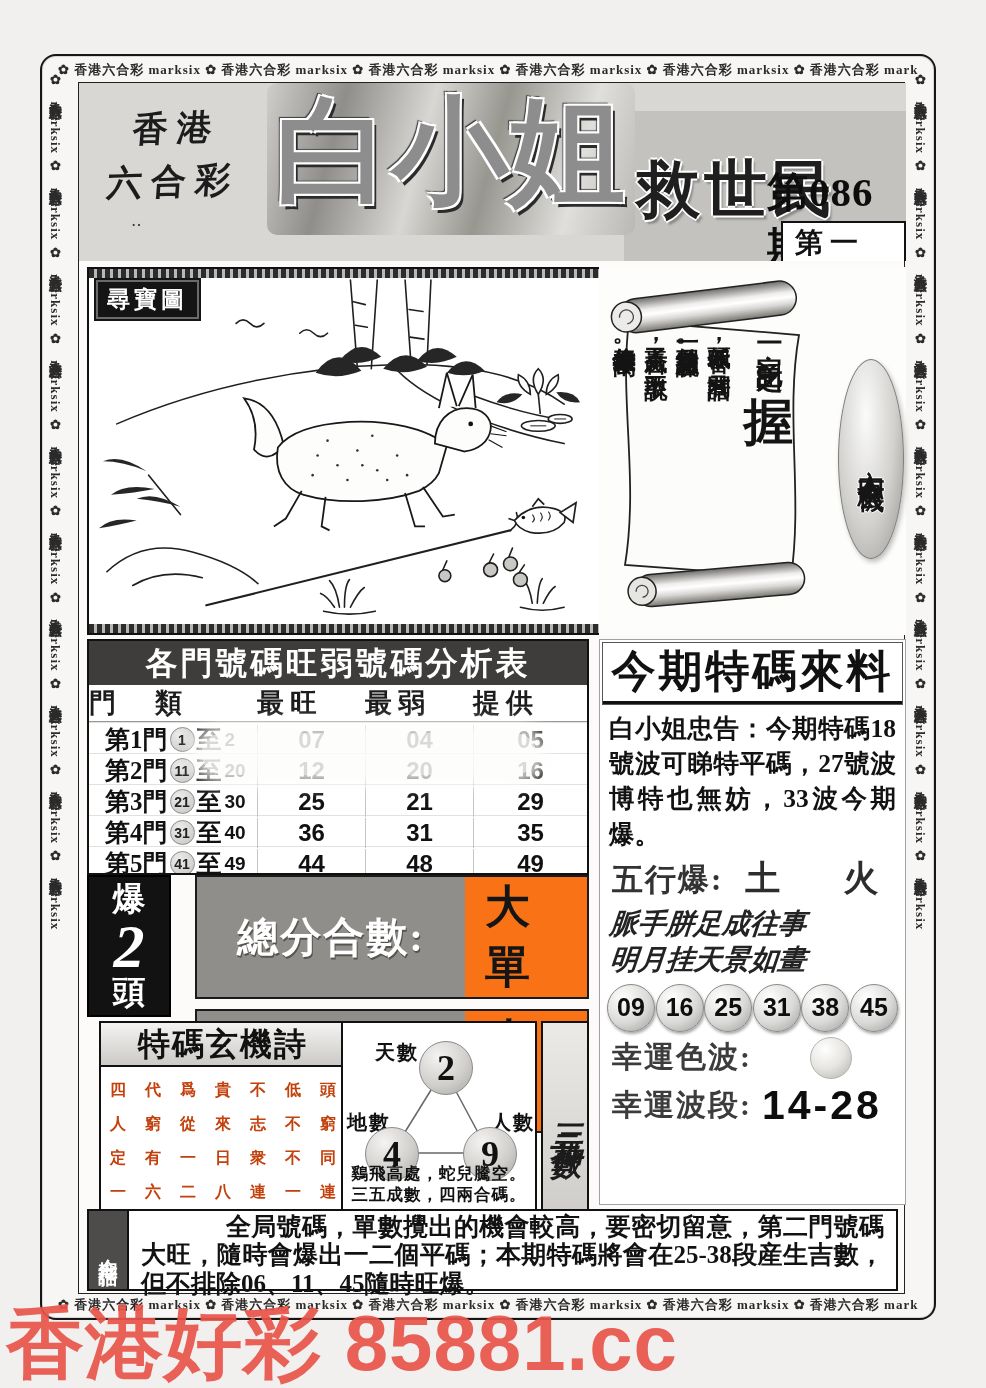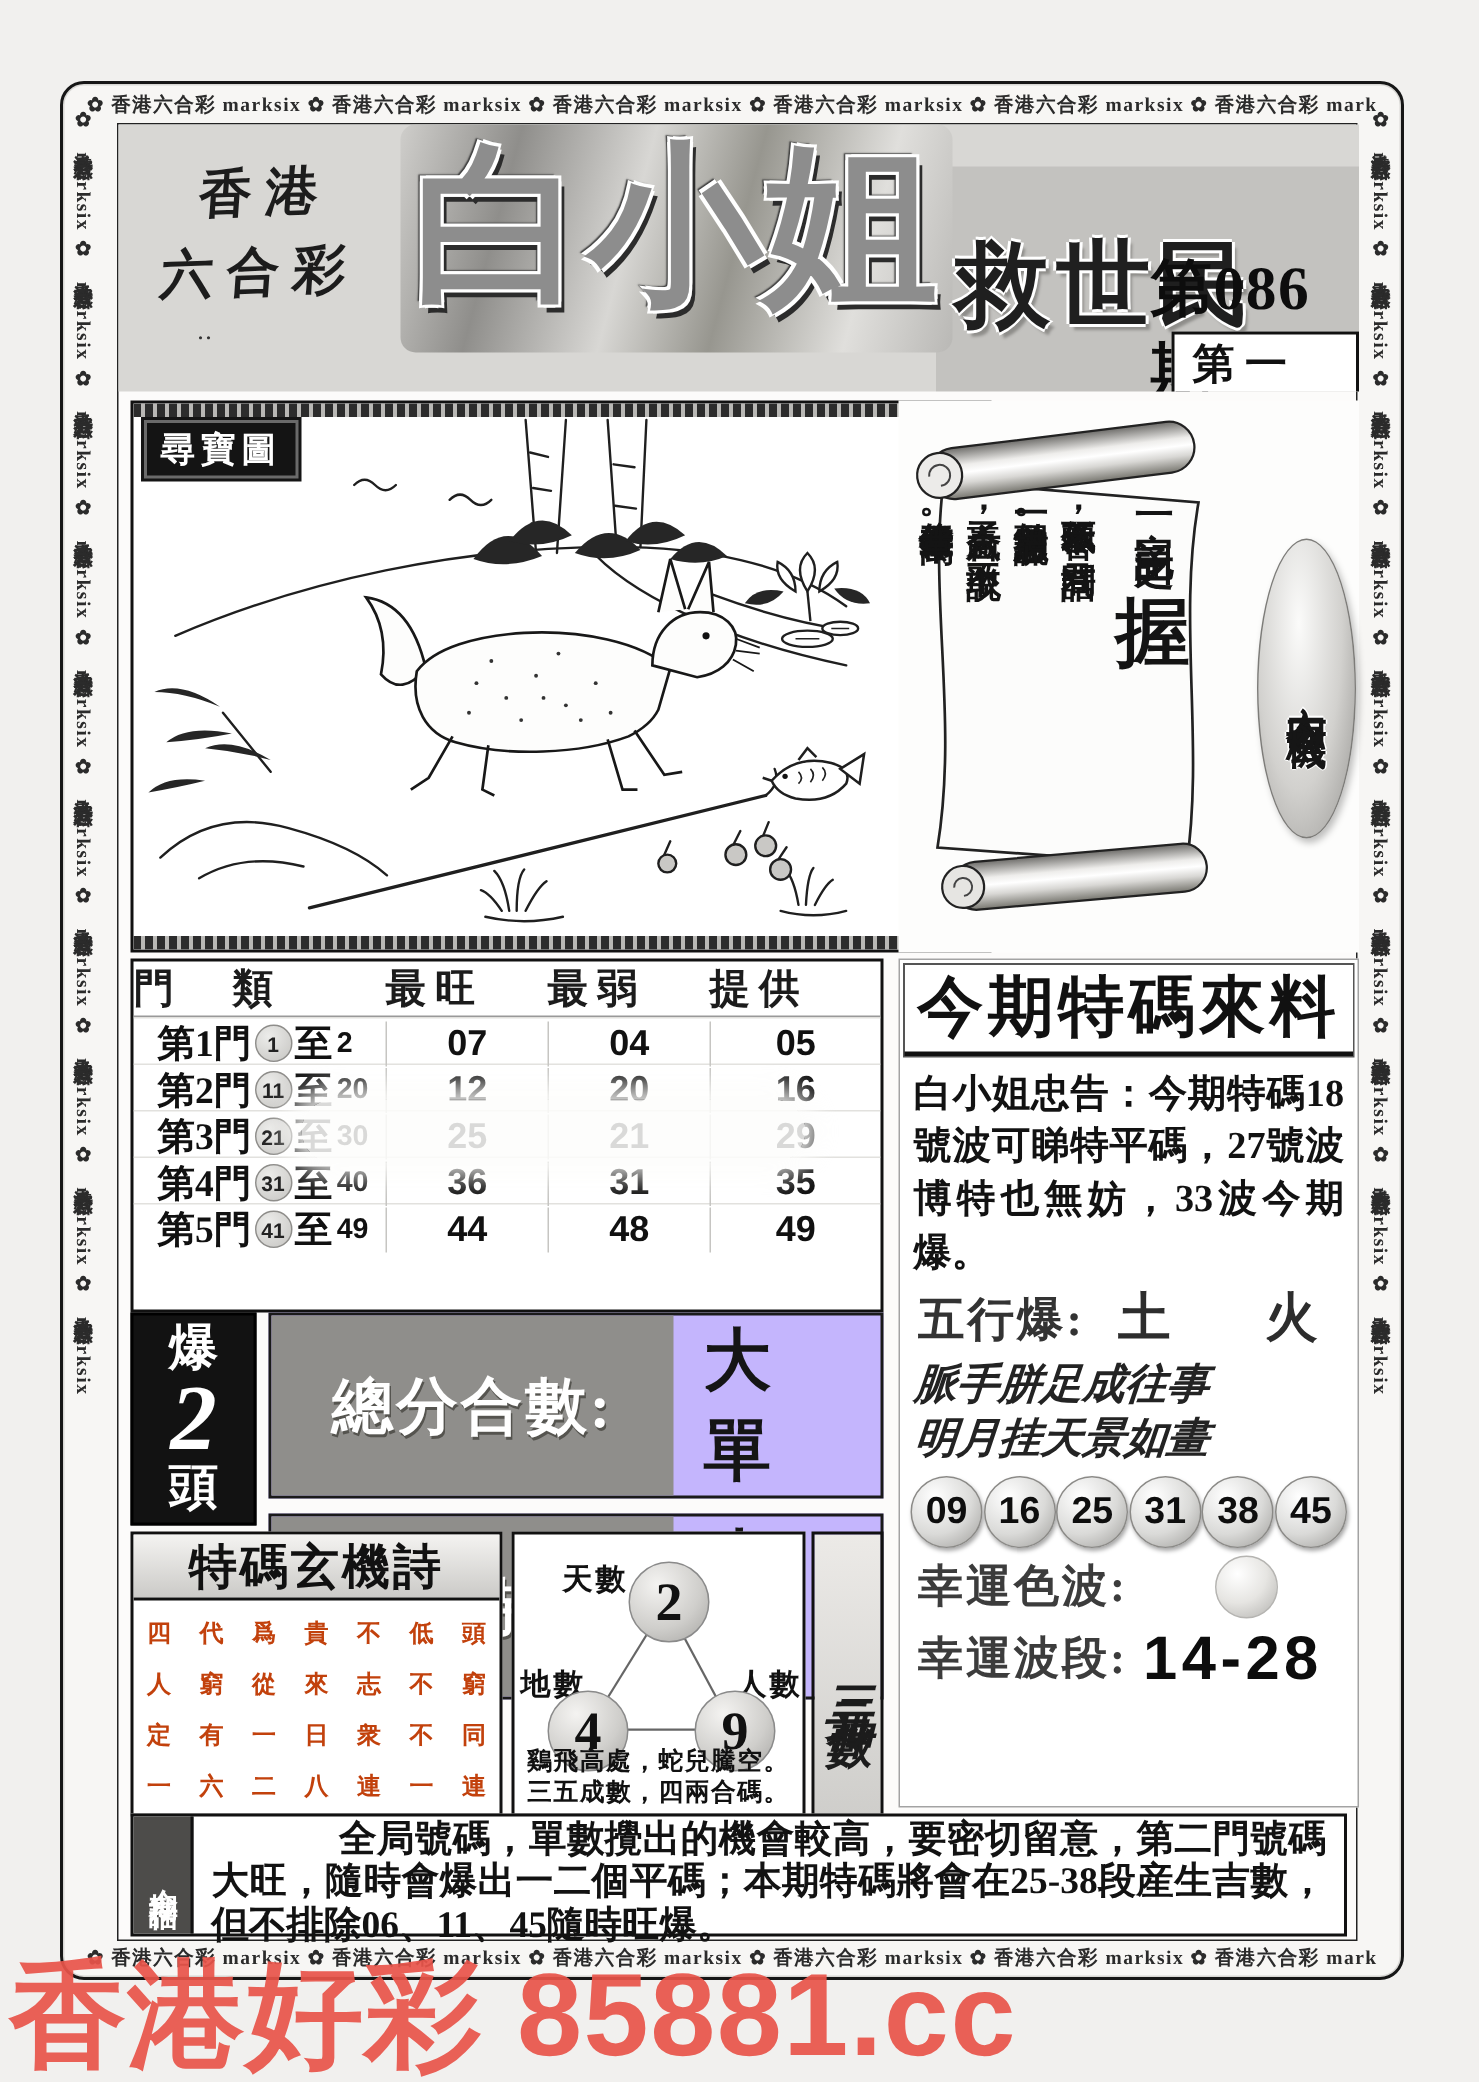--- a/index.html
+++ b/index.html
@@ -62,27 +62,27 @@
   .range-end{font:bold 19px "Liberation Sans",sans-serif;margin-left:1px;}
   .smudge{position:absolute;left:112px;top:92px;width:336px;height:42px;border-radius:24px;
     background:rgba(253,253,252,.85);box-shadow:0 0 16px 10px rgba(253,253,252,.85);pointer-events:none;}
   
   .burst{position:absolute;left:8px;top:792px;width:502px;height:142px;display:flex;gap:8px;box-sizing:border-box;}
   .burst-badge{width:84px;background:#121212;border:2px solid #000;color:#fff;display:flex;
     flex-direction:column;align-items:center;justify-content:center;box-sizing:border-box;}
   .burst-badge .c1,.burst-badge .c3{font-size:33px;font-weight:900;line-height:1.05;}
   .burst-badge .c2{font-size:62px;font-weight:900;line-height:.95;font-style:italic;}
   .burst-rows{flex:1;display:flex;flex-direction:column;gap:10px;}
-  .burst-row{flex:1;border:2px solid #1a1a1a;display:flex;background:#c4b5fd;box-sizing:border-box;}
+  .burst-row{flex:1;border:2px solid #1a1a1a;display:flex;background:#f97316;box-sizing:border-box;margin-left:16px;}
   .b-label{width:268px;background:#8f8e8b;color:#fff;font-size:41px;font-weight:900;display:flex;
     align-items:center;justify-content:center;letter-spacing:2px;text-shadow:1px 2px 0 #55544f;}
   .b-value{flex:1;display:flex;align-items:center;justify-content:center;font-size:45px;font-weight:900;
     letter-spacing:30px;padding-left:20px;color:#151515;}
   
-  .poem{position:absolute;left:8px;top:938px;width:248px;height:190px;border:2.5px solid #111;
+  .poem{position:absolute;left:20px;top:938px;width:248px;height:190px;border:2.5px solid #111;
         background:#fff;box-sizing:border-box;overflow:hidden;}
   .poem-title{height:42px;line-height:42px;text-align:center;font-size:32px;font-weight:900;
     letter-spacing:2px;background:linear-gradient(#f4f3f1,#cbcac7);border-bottom:2px solid #111;}
   .poem-lines{padding:6px 9px 0 9px;}
   .poem-line{font-size:16px;font-weight:900;line-height:34px;text-align:justify;text-align-last:justify;color:#c2410c;}
   
   .trinity{position:absolute;left:262px;top:938px;width:196px;height:190px;border:2.5px solid #111;
            background:#fff;box-sizing:border-box;}
   .tri-svg{position:absolute;left:0;top:0;}
   .tri-circle{position:absolute;width:52px;height:52px;border-radius:50%;border:1px solid #8a8a8a;
@@ -259,20 +259,21 @@
               <circle cx="285" cy="160" r="1.3"></circle>
             <circle cx="320" cy="200" r="1.3"></circle>
               <circle cx="225" cy="200" r="1.3"></circle>
               <circle cx="275" cy="190" r="1.3"></circle>
           </g>
         </svg>
         <div class="map-label">尋寶圖</div>
       </div>
 
       <div class="tablebox">
+        <div class="tbl-title">各門號碼旺弱號碼分析表</div>
         <div class="tbl-head">
           <div>門　類</div>
           <div>最旺</div>
           <div>最弱</div>
           <div>提供</div>
         </div>
         <div class="tbl-row">
           <div class="gatecell">
               <span>第1門</span>
               <span class="circle-num">1</span>

